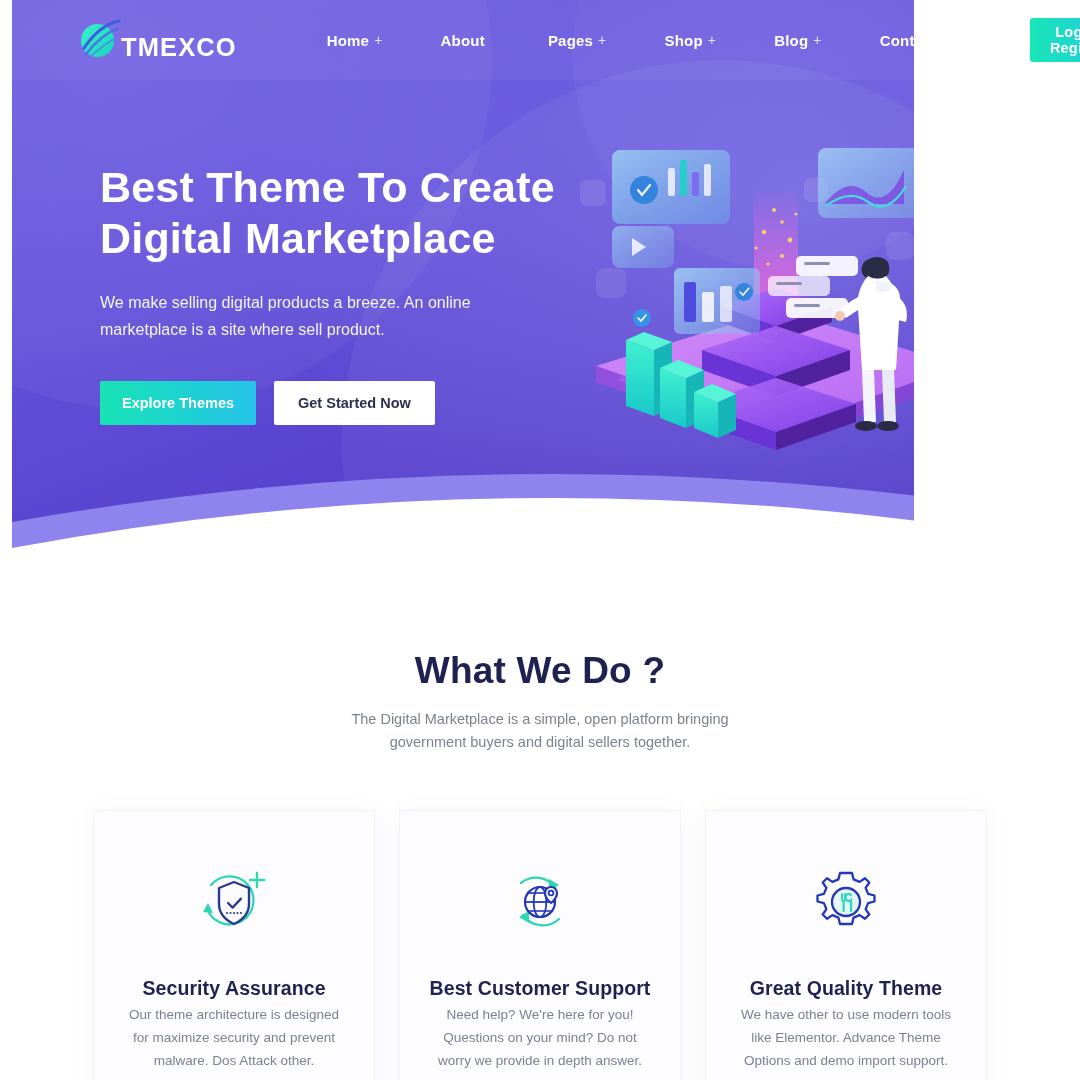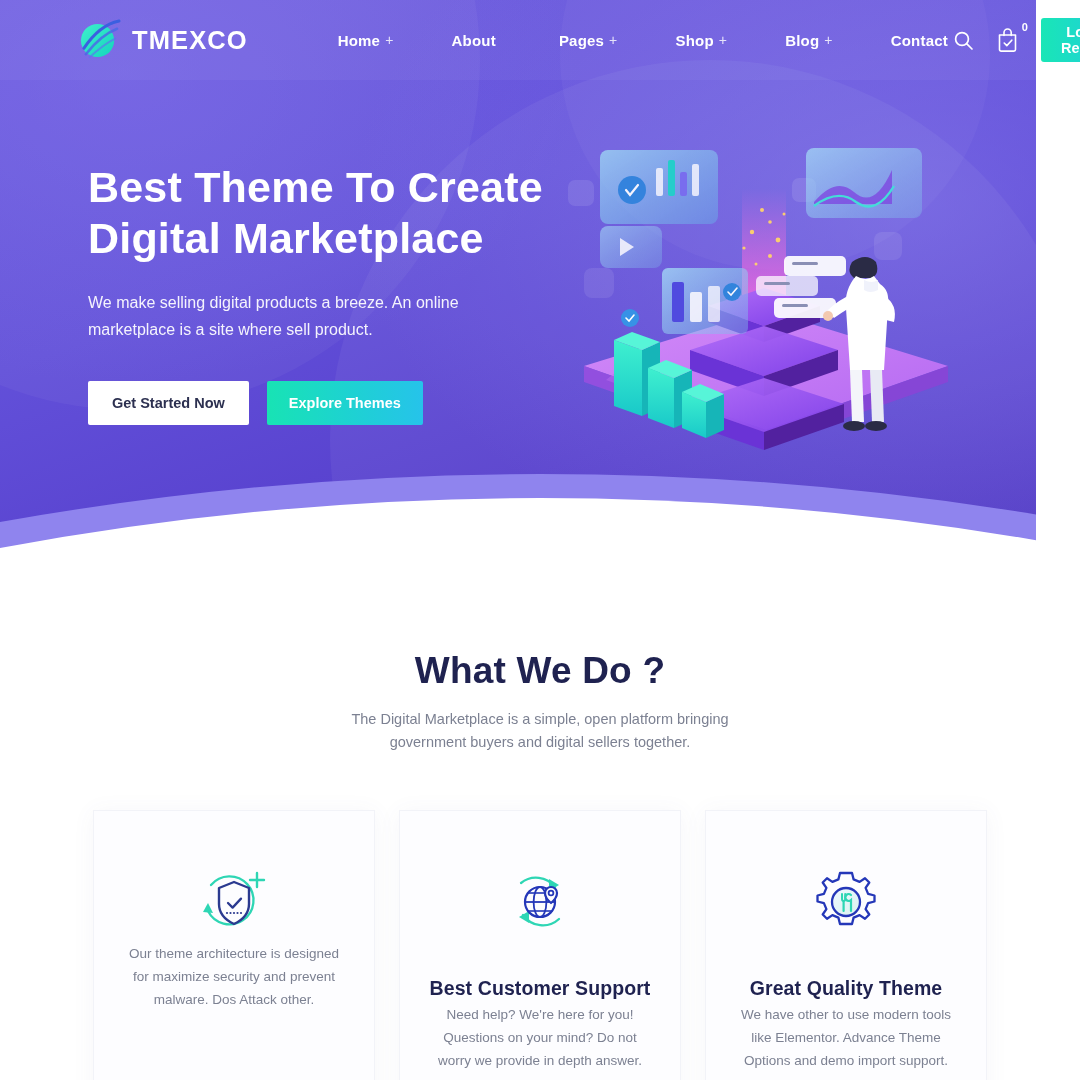--- a/index.html
+++ b/index.html
@@ -6,21 +6,21 @@
   html,body { width:1080px; height:1080px; }
   body {
     font-family:"Liberation Sans", sans-serif;
     background:#ffffff;
     overflow:hidden;
     position:relative;
   }
 
   
   .hero-wrap{
-    position:absolute; left:0; top:0; width:1036px; height:600px;
+    position:absolute; left:12px; top:0; width:902px; height:600px;
     overflow:hidden;
   }
   .hero-bg{
     position:absolute; inset:0;
     background:
       radial-gradient(ellipse 900px 620px at 88% 34%, rgba(132,120,238,.55) 0%, rgba(132,120,238,0) 62%),
       radial-gradient(ellipse 760px 520px at 12% 12%, rgba(126,112,236,.42) 0%, rgba(126,112,236,0) 60%),
       linear-gradient(160deg,#6a59de 0%,#6250d9 38%,#5740cd 68%,#4a32c0 100%);
   }
   .hero-blob{
@@ -32,21 +32,21 @@
   .blob-b{ left:330px; top:60px;  width:760px; height:760px; background:rgba(255,255,255,.05); }
   .blob-c{ left:560px; top:-160px; width:430px; height:430px; background:rgba(255,255,255,.035); }
   .hero-wave{ position:absolute; left:0; bottom:0; width:1080px; height:140px; }
 
   
   .header{
     position:absolute; left:0; top:0; width:1080px; height:80px;
     display:flex; align-items:center; z-index:30;
     background:rgba(255,255,255,.045);
   }
-  .logo{ display:flex; align-items:center; gap:11px; margin-left:78px; }
+  .logo{ display:flex; align-items:flex-end; margin-left:78px; }
   .logo-mark{ width:43px; height:43px; flex:0 0 43px; }
   .logo-text{
     color:#fff; font-size:25.5px; letter-spacing:1.1px; font-weight:600;
   }
   .nav{ display:flex; align-items:center; gap:30px; margin-left:62px; }
   .nav-item{
     color:#fff; font-size:15px; font-weight:700; letter-spacing:.2px;
     display:flex; align-items:flex-start; gap:5px; cursor:pointer;
     text-decoration:none;
     margin-left:28px;
@@ -269,22 +269,22 @@
     </g>
   </svg>
 
   <div class="hero-left">
     <h1 class="hero-title">
       <span>Best Theme To Create</span><br>
       <span>Digital Marketplace</span>
     </h1>
     <p class="hero-sub">We make selling digital products a breeze. An online marketplace is a site where sell product.</p>
     <div class="hero-btns">
+      <button class="btn btn-primary">Explore Themes</button>
       <button class="btn btn-ghost">Get Started Now</button>
-      <button class="btn btn-primary">Explore Themes</button>
     </div>
   </div>
 
   <svg class="hero-wave" viewBox="0 0 1080 140" preserveAspectRatio="none">
     <path d="M0 62 Q540 -34 1080 62 L1080 140 L0 140 Z" fill="#8f84ee"></path>
     <path d="M0 88 Q540 -12 1080 88 L1080 140 L0 140 Z" fill="#ffffff"></path>
   </svg>
 </div>
 
 <header class="header">
@@ -367,20 +367,21 @@
               <circle cx="32" cy="46" r="1.1"></circle>
               <circle cx="35.5" cy="46" r="1.1"></circle>
               <circle cx="39" cy="46" r="1.1"></circle>
               <circle cx="42.5" cy="46" r="1.1"></circle>
               <circle cx="46" cy="46" r="1.1"></circle>
             </g>
           <line x1="62" y1="6" x2="62" y2="20" stroke="#2ed6b4" stroke-width="2.4" stroke-linecap="round"></line>
           <line x1="55" y1="13" x2="69" y2="13" stroke="#2ed6b4" stroke-width="2.4" stroke-linecap="round"></line>
         </svg>
       </div>
+      <h3 class="card-title">Security Assurance</h3>
       <p class="card-desc">Our theme architecture is designed for maximize security and prevent malware. Dos Attack other.</p>
     </div>
 
     <div class="card">
       <div class="card-icon">
         <svg width="78" height="72" viewBox="0 0 78 72">
           <path d="M20 16 a24 24 0 0 1 34 4" stroke="#2ed6b4" stroke-width="2.3" fill="none" stroke-linecap="round"></path>
           <path d="M48 12 l10 6 l-10 6 z" fill="#2ed6b4"></path>
           <path d="M58 52 a24 24 0 0 1 -36 -4" stroke="#2ed6b4" stroke-width="2.3" fill="none" stroke-linecap="round"></path>
           <path d="M28 56 l-10 -6 l10 -6 z" fill="#2ed6b4"></path>

